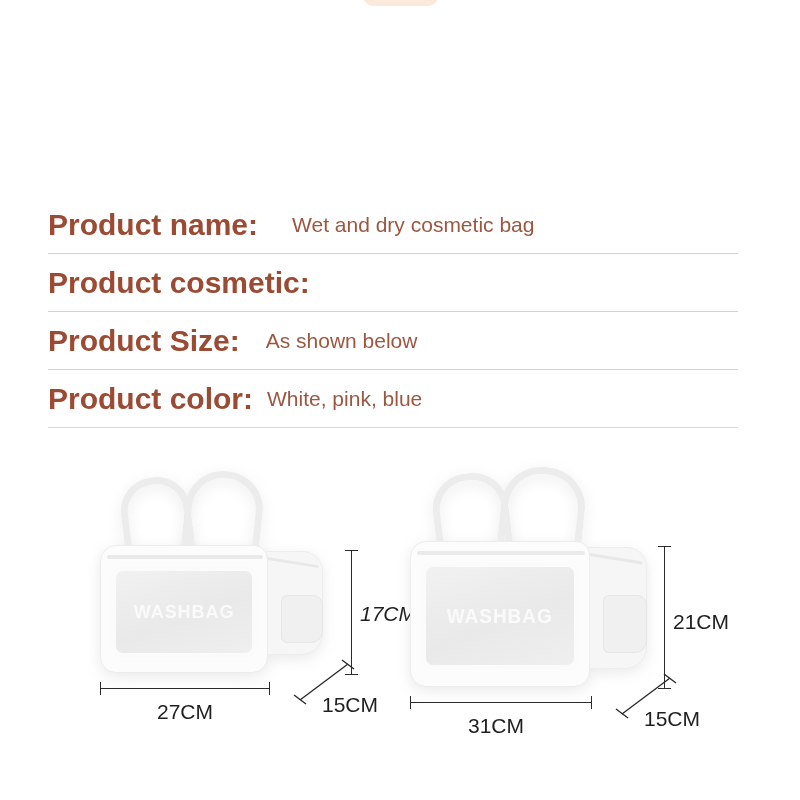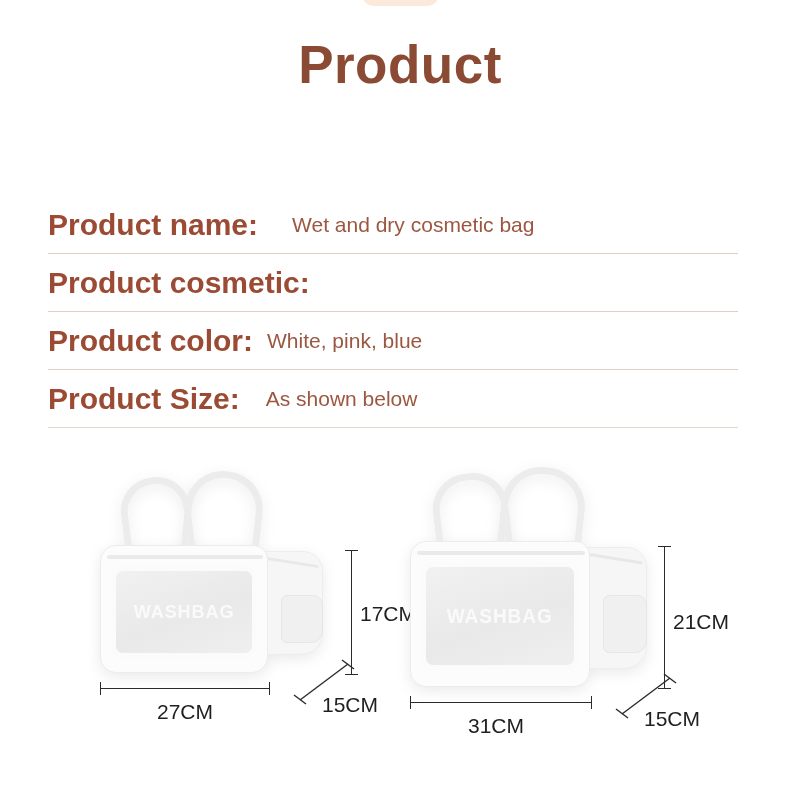--- a/index.html
+++ b/index.html
@@ -192,42 +192,41 @@
     position: absolute;
     overflow: visible;
   }
 </style>
 </head>
 <body>
 
 <div class="top-pill"></div>
 
 <div class="heading">
-  <span class="line">Product</span>
 </div>
 
 <div class="spec-list">
 
   <div class="spec-row" data-row="0">
     <span class="spec-label">Product name:</span>
     <span class="spec-value">Wet and dry cosmetic bag</span>
   </div>
 
   <div class="spec-row" data-row="1">
     <span class="spec-label">Product cosmetic:</span>
   </div>
 
+  <div class="spec-row" data-row="3">
+    <span class="spec-label">Product Size:</span>
+    <span class="spec-value">As shown below</span>
+  </div>
+
   <div class="spec-row" data-row="2">
     <span class="spec-label">Product color:</span>
     <span class="spec-value">White, pink, blue</span>
-  </div>
-
-  <div class="spec-row" data-row="3">
-    <span class="spec-label">Product Size:</span>
-    <span class="spec-value">As shown below</span>
   </div>
 
 </div>
 
 <div class="gallery">
 
   <div class="product-block left">
 
     <div class="bag" style="left:0; top:0; width:250px; height:250px;">
 
@@ -248,21 +247,21 @@
     </div>
 
     <div class="dim-line-h" style="left:5px; top:233px; width:170px;"></div>
     <div class="dim-cap-h" style="left:5px; top:227px;"></div>
     <div class="dim-cap-h" style="left:174px; top:227px;"></div>
     <div class="dim-text" style="left:62px; top:245px;">27CM</div>
 
     <div class="dim-line-v" style="left:256px; top:95px; height:125px;"></div>
     <div class="dim-cap-v" style="left:250px; top:95px;"></div>
     <div class="dim-cap-v" style="left:250px; top:219px;"></div>
-    <div class="dim-text" style="left:265px; top:147px;">17CM</div>
+    <div class="dim-text" style="left:265px; top:147px;font-style:italic;">17CM</div>
 
     <svg class="dim-depth-svg" style="left:195px; top:205px;" width="70" height="48" viewBox="0 0 70 48">
       <line x1="58" y1="4" x2="10" y2="40" stroke="#2b2b2b" stroke-width="1.4"></line>
       <line x1="52" y1="0" x2="64" y2="9" stroke="#2b2b2b" stroke-width="1.4"></line>
       <line x1="4" y1="35" x2="16" y2="44" stroke="#2b2b2b" stroke-width="1.4"></line>
     </svg>
     <div class="dim-text" style="left:227px; top:238px;">15CM</div>
   </div>
 
   <div class="product-block right">

